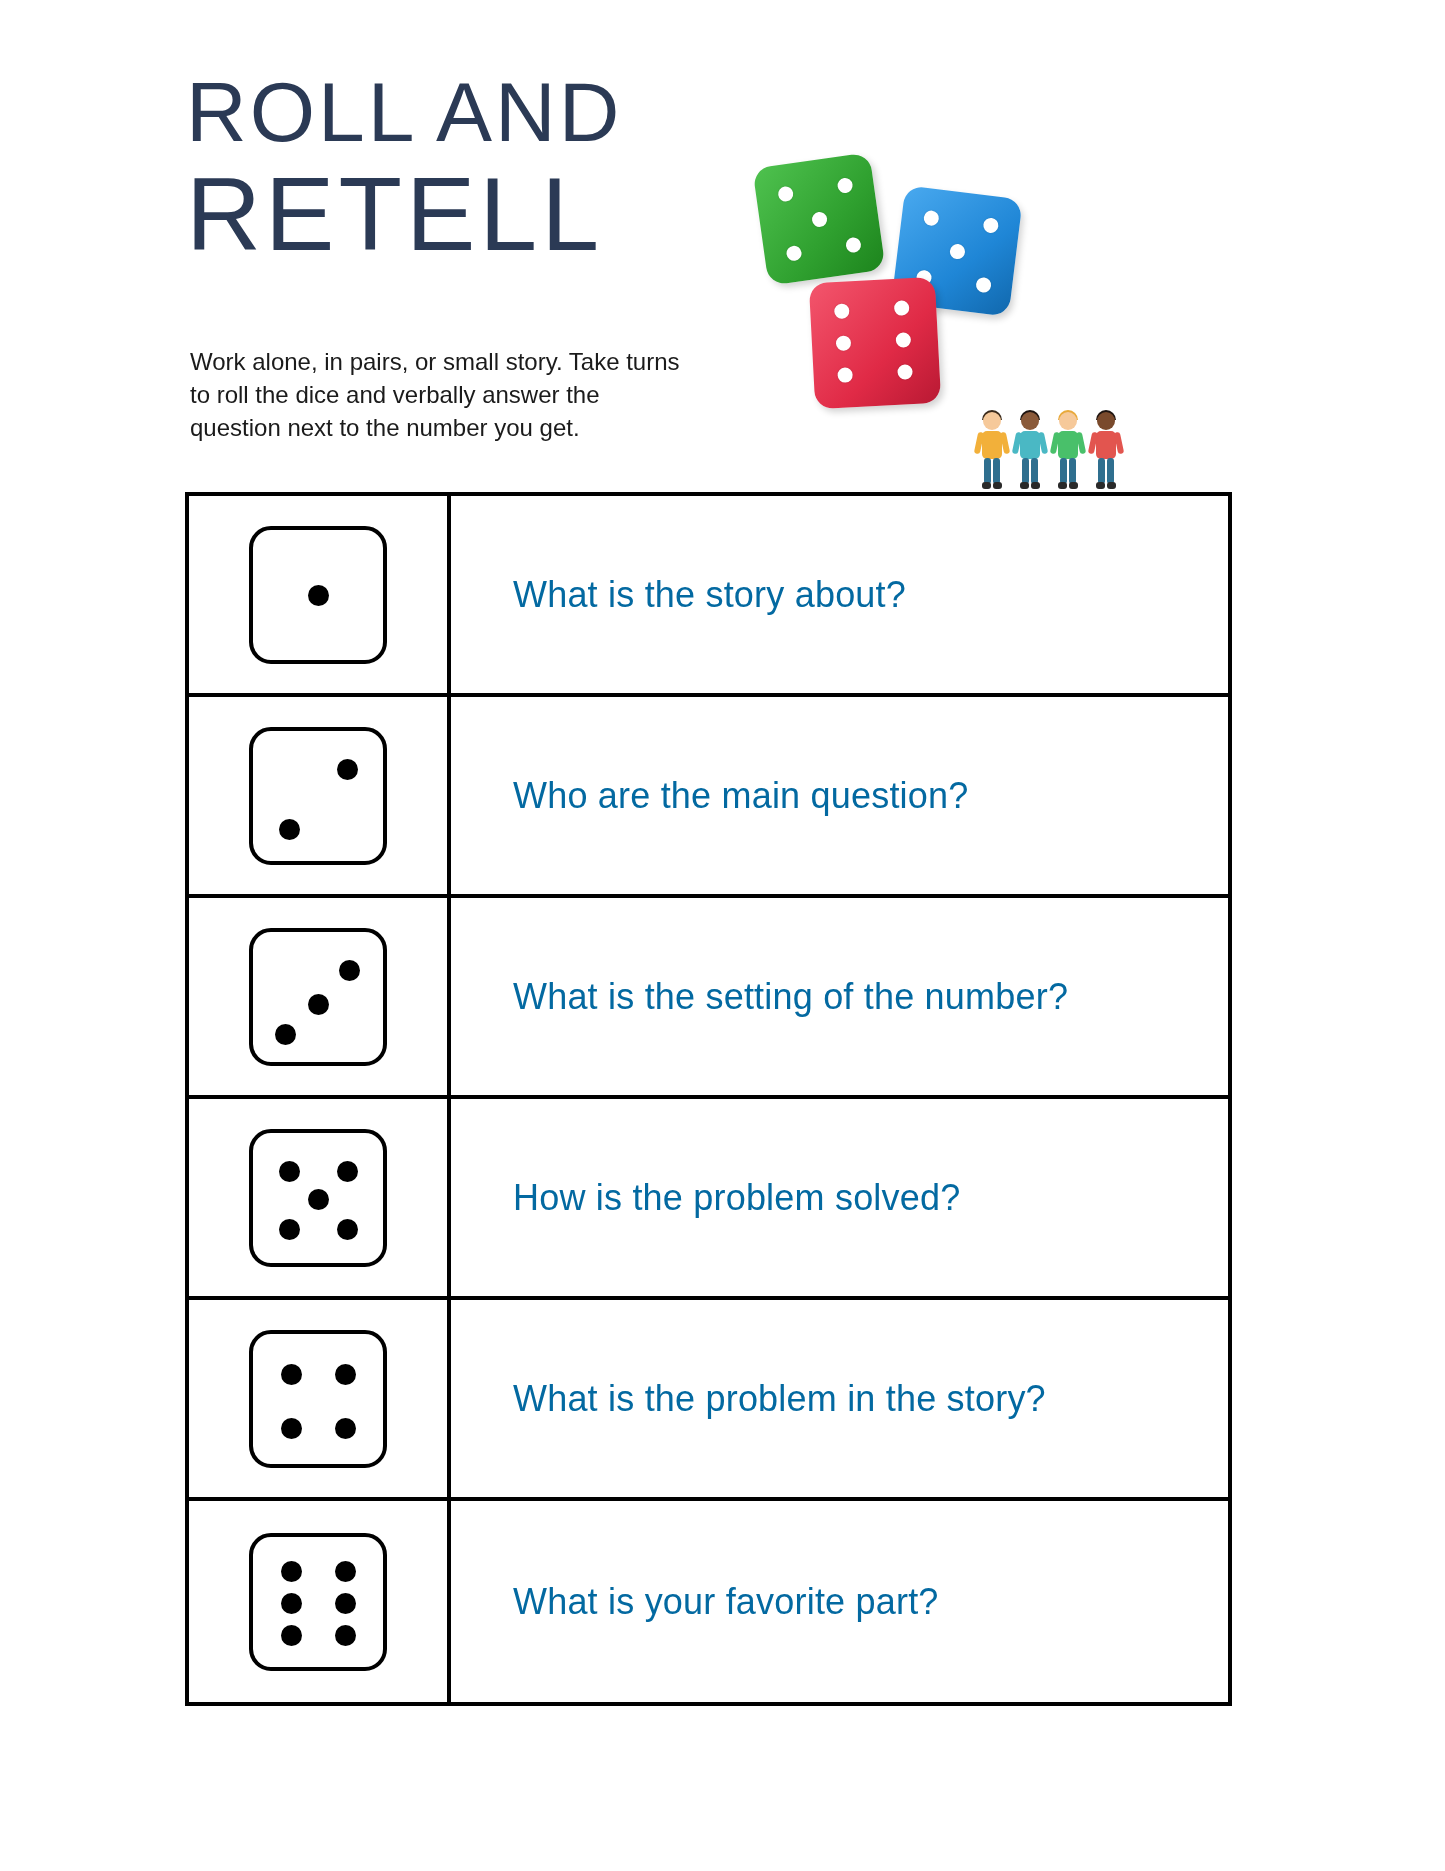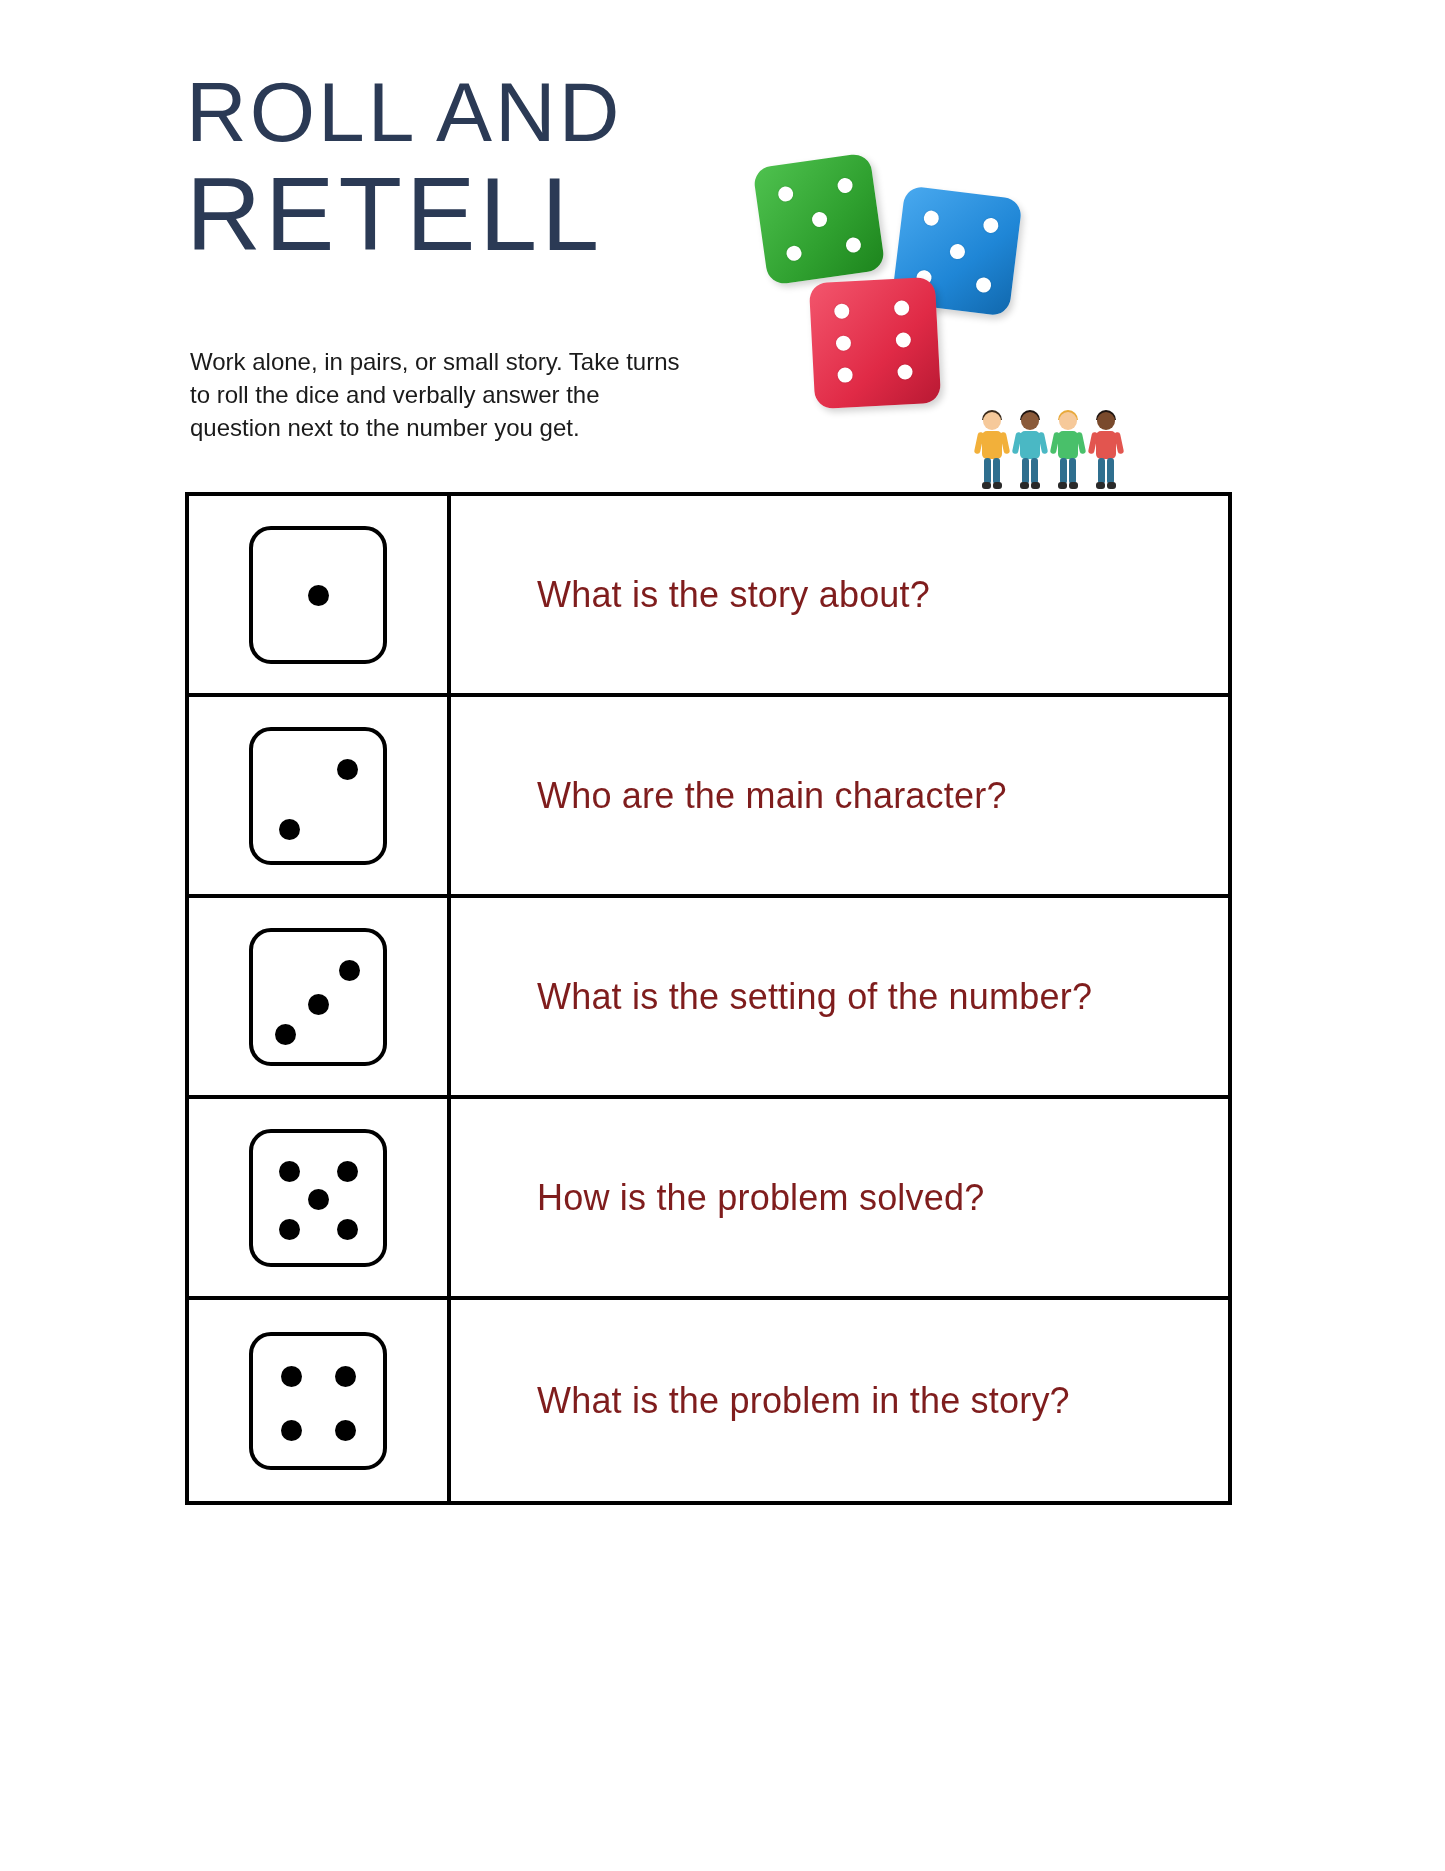--- a/index.html
+++ b/index.html
@@ -185,24 +185,23 @@
   }
   .cell-q {
     flex: 1 1 auto;
     display: flex;
     align-items: center;
     padding-left: 62px;
     box-sizing: border-box;
   }
   .q-text {
     font-size: 36px;
-    color: #7f1d1d;
+    color: #0369a1;
     font-family: "Liberation Sans", sans-serif;
     letter-spacing: 0.2px;
-    margin-left: 24px;
   }
 
   
   .die-outline {
     width: 138px;
     height: 138px;
     border: 4px solid #000000;
     border-radius: 22px;
     position: relative;
     box-sizing: border-box;
@@ -314,21 +313,21 @@
     </div>
 
     <div class="row">
       <div class="cell-die">
         <div class="die-outline">
           <span class="pipk" style="left:26px;top:88px;"></span>
           <span class="pipk" style="left:84px;top:28px;"></span>
         </div>
       </div>
       <div class="cell-q">
-        <span class="q-text">Who are the main character?</span>
+        <span class="q-text">Who are the main question?</span>
       </div>
     </div>
 
     <div class="row">
       <div class="cell-die">
         <div class="die-outline">
           <span class="pipk" style="left:22px;top:92px;"></span>
           <span class="pipk" style="left:55px;top:62px;"></span>
           <span class="pipk" style="left:86px;top:28px;"></span>
         </div>
@@ -360,15 +359,30 @@
           <span class="pipk" style="left:82px;top:30px;"></span>
           <span class="pipk" style="left:28px;top:84px;"></span>
           <span class="pipk" style="left:82px;top:84px;"></span>
         </div>
       </div>
       <div class="cell-q">
         <span class="q-text">What is the problem in the story?</span>
       </div>
     </div>
 
+    <div class="row">
+      <div class="cell-die">
+        <div class="die-outline">
+          <span class="pipk" style="left:28px;top:24px;"></span>
+          <span class="pipk" style="left:28px;top:56px;"></span>
+          <span class="pipk" style="left:28px;top:88px;"></span>
+          <span class="pipk" style="left:82px;top:24px;"></span>
+          <span class="pipk" style="left:82px;top:56px;"></span>
+          <span class="pipk" style="left:82px;top:88px;"></span>
+        </div>
+      </div>
+      <div class="cell-q">
+        <span class="q-text">What is your favorite part?</span>
+      </div>
+    </div>
 
   </div>
 </div>
 
 </body></html>

